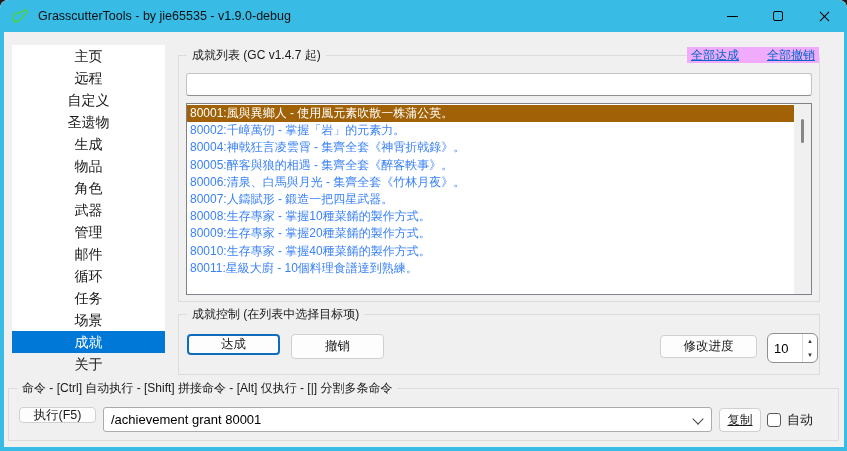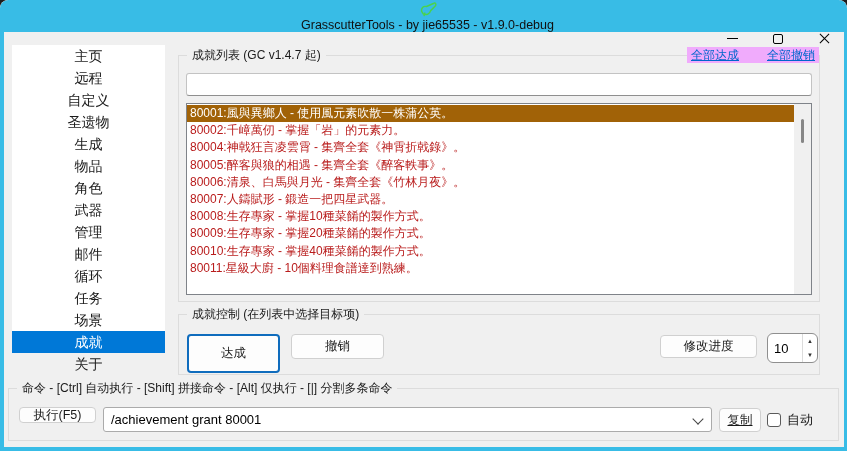--- a/index.html
+++ b/index.html
@@ -2,21 +2,21 @@
 <html><head>
 <meta charset="utf-8">
 <style>
   * { box-sizing: border-box; margin: 0; padding: 0; }
   html,body { background:#1c1c1c; }
   body { font-family:"Liberation Sans","DejaVu Sans",sans-serif; width:847px; height:451px; overflow:hidden; }
 
   .window { position:relative; width:847px; height:451px; background:#f0f0f0; border-radius:8px 8px 0 0; overflow:hidden; }
 
   
-  .titlebar { position:absolute; top:0; left:0; right:0; height:32px; background:#38bce6; display:flex; align-items:center; border-radius:8px 8px 0 0;flex-direction:column; }
+  .titlebar { position:absolute; top:0; left:0; right:0; height:32px; background:#38bce6; display:flex; align-items:center; border-radius:8px 8px 0 0; }
   .app-icon { margin-left:10px; width:20px; height:18px; flex:0 0 auto; }
   .title-text { margin-left:8px; font-size:12.5px; color:#101010; white-space:nowrap; }
   .win-controls { margin-left:auto; display:flex; height:100%; }
   .win-btn { width:46px; height:100%; display:flex; align-items:center; justify-content:center; }
   .glyph-min { width:11px; height:1px; background:#000; }
   .glyph-max { width:10px; height:10px; border:1px solid #000; border-radius:2px; }
   .glyph-close { position:relative; width:13px; height:13px; }
   .glyph-close i { position:absolute; left:0; top:6px; width:13px; height:1px; background:#000; display:block; }
   .glyph-close i:first-child { transform:rotate(45deg); }
   .glyph-close i:last-child  { transform:rotate(-45deg); }
@@ -40,30 +40,30 @@
   #gb-list    { left:178px; top:55px;  width:642px; height:247px; }
   #gb-control { left:178px; top:314px; width:642px; height:61px;  }
   #gb-command { left:8px;   top:388px; width:831px; height:53px;  }
 
   
   .search-box { position:absolute; left:7px; top:17px; width:626px; height:23px; border:1px solid #c3c3c3; border-bottom-color:#8f8f8f; border-radius:3px; background:#fff; font-size:12px; padding:0 6px; outline:none; font-family:inherit; }
 
   
   .listbox { position:absolute; left:7px; top:47px; width:626px; height:192px; background:#ffffff; border:1px solid #7f8389; overflow:hidden; }
   .list-rows { position:absolute; left:0; top:1px; right:17px; bottom:0; }
-  .list-row { height:17.2px; line-height:17.2px; font-size:12px; padding-left:3px; white-space:nowrap; overflow:hidden; color:#b91c1c; cursor:default; }
+  .list-row { height:17.2px; line-height:17.2px; font-size:12px; padding-left:3px; white-space:nowrap; overflow:hidden; color:#3b82f6; cursor:default; }
   .list-row.selected { background:#a16207; color:#fff; }
   .list-scrollbar { position:absolute; top:0; right:0; bottom:0; width:17px; background:#f0f0f0; }
   .scroll-thumb { position:absolute; top:15px; left:7px; width:3px; height:24px; background:#868686; border-radius:2px; }
 
   
   .btn { position:absolute; background:#fdfdfd; border:1px solid #d0d0d0; border-radius:4px; font-size:12.5px; color:#1a1a1a; display:flex; align-items:center; justify-content:center; cursor:pointer; font-family:inherit; }
   .btn.default { border:2px solid #0f6cbd; }
 
-  #btn-achieve  { left:8px;   top:19px; width:93px;  height:39px; }
+  #btn-achieve  { left:8px;   top:19px; width:93px;  height:21px; }
   #btn-revoke   { left:112px; top:19px; width:93px;  height:25px; }
   #btn-progress { left:481px; top:20px; width:97px;  height:23px; }
 
   
   .spinner { position:absolute; left:588px; top:18px; width:51px; height:30px; background:#fff; border:1px solid #8f8f8f; border-radius:6px; }
   .spin-value { position:absolute; left:0; top:0; bottom:0; right:15px; border:none; outline:none; padding-left:6px; font-size:13px; font-family:inherit; width:30px; background:transparent; }
   .spin-arrows { position:absolute; right:0; top:0; bottom:0; width:15px; border-left:1px solid #dcdcdc; display:flex; flex-direction:column; }
   .spin-btn { flex:1; display:flex; align-items:center; justify-content:center; font-size:6px; color:#333; cursor:pointer; }
 
   

